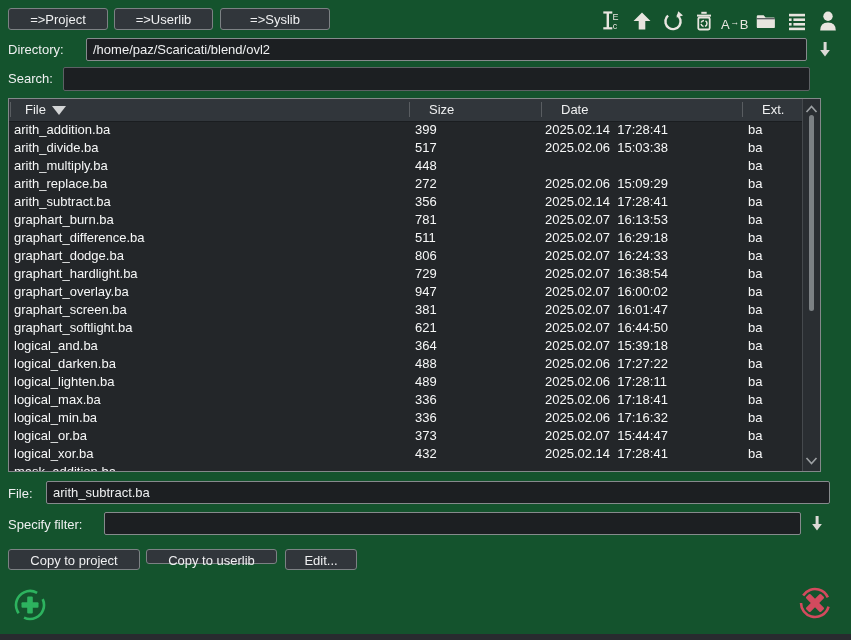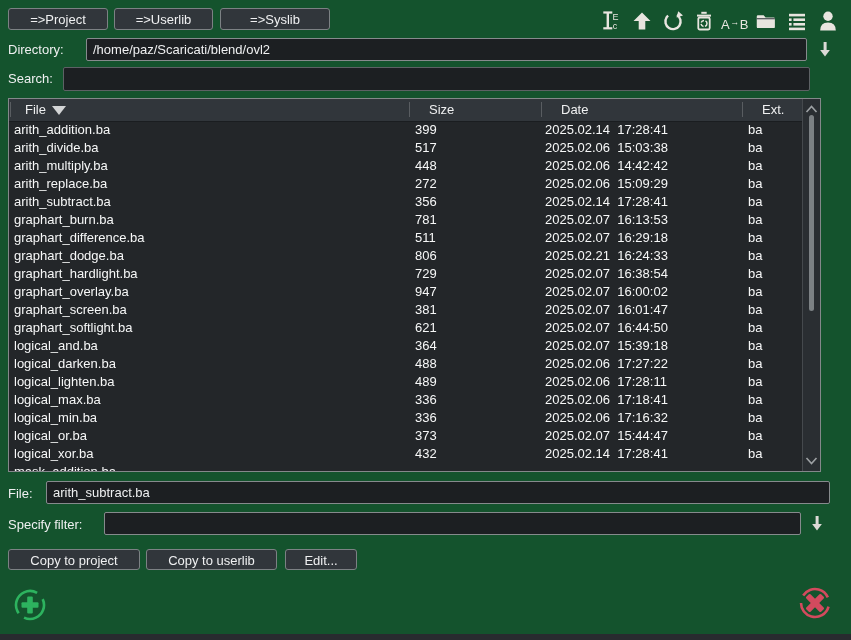--- a/index.html
+++ b/index.html
@@ -152,21 +152,20 @@
     </div>
         <div class="trow">
       <span class="cell c-file">arith_divide.ba</span>
       <span class="cell c-size">517</span>
       <span class="cell c-date">2025.02.06  15:03:38</span>
       <span class="cell c-ext">ba</span>
     </div>
         <div class="trow">
       <span class="cell c-file">arith_multiply.ba</span>
       <span class="cell c-size">448</span>
-      <span class="cell c-date">2025.02.06  14:42:42</span>
       <span class="cell c-ext">ba</span>
     </div>
         <div class="trow">
       <span class="cell c-file">arith_replace.ba</span>
       <span class="cell c-size">272</span>
       <span class="cell c-date">2025.02.06  15:09:29</span>
       <span class="cell c-ext">ba</span>
     </div>
         <div class="trow">
       <span class="cell c-file">arith_subtract.ba</span>
@@ -182,21 +181,21 @@
     </div>
         <div class="trow">
       <span class="cell c-file">graphart_difference.ba</span>
       <span class="cell c-size">511</span>
       <span class="cell c-date">2025.02.07  16:29:18</span>
       <span class="cell c-ext">ba</span>
     </div>
         <div class="trow">
       <span class="cell c-file">graphart_dodge.ba</span>
       <span class="cell c-size">806</span>
-      <span class="cell c-date">2025.02.21  16:24:33</span>
+      <span class="cell c-date">2025.02.07  16:24:33</span>
       <span class="cell c-ext">ba</span>
     </div>
         <div class="trow">
       <span class="cell c-file">graphart_hardlight.ba</span>
       <span class="cell c-size">729</span>
       <span class="cell c-date">2025.02.07  16:38:54</span>
       <span class="cell c-ext">ba</span>
     </div>
         <div class="trow">
       <span class="cell c-file">graphart_overlay.ba</span>
@@ -287,21 +286,21 @@
   <label class="flabel" style="left:8px;top:517px;">Specify filter:</label>
   <input class="tinput" style="left: 104px; top: 512px; width: 697px; height: 23px;" value="">
   <button class="arrow-btn" style="left:807px;top:513px;">
     <svg width="16" height="18" viewBox="0 0 16 18" fill="#dcdad6">
       <rect x="6.6" y="2" width="3" height="8.6"></rect>
       <path d="M3.1 10 h9.8 L8 16.4 Z"></path>
     </svg>
   </button>
 
   <button class="btn" style="left:8px;top:549px;width:132px;height:21px;">Copy to project</button>
-  <button class="btn" style="left:146px;top:549px;width:131px;height:21px;">Copy to userlib</button>
+  <button class="btn" style="left:146px;top:549px;width:131px;height:15px;">Copy to userlib</button>
   <button class="btn" style="left:285px;top:549px;width:72px;height:21px;">Edit...</button>
 
   <button class="circle-btn" style="left:13px;top:588px;">
     <svg width="36" height="36" viewBox="0 0 36 36">
       <circle cx="17" cy="17" r="14" fill="none" stroke="#2db35f" stroke-width="2.6" stroke-dasharray="34 7 38 9" transform="rotate(-25 17 17)"></circle>
       <rect x="8.5" y="14.2" width="17" height="5.6" rx="1" fill="#2db35f"></rect>
       <rect x="14.2" y="8.5" width="5.6" height="17" rx="1" fill="#2db35f"></rect>
     </svg>
   </button>
   <button class="circle-btn" style="left:798px;top:585px;">

